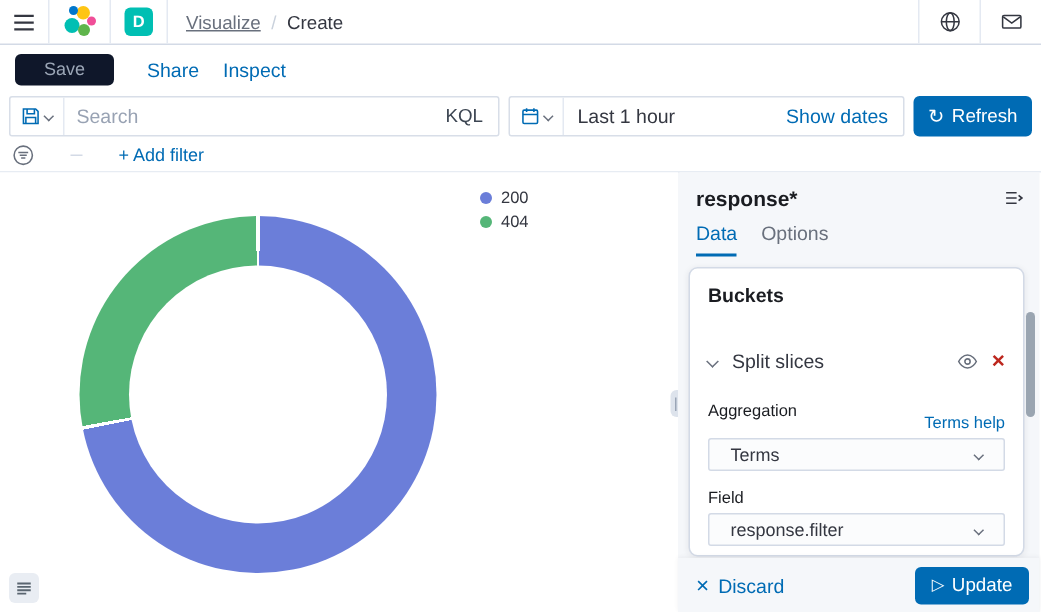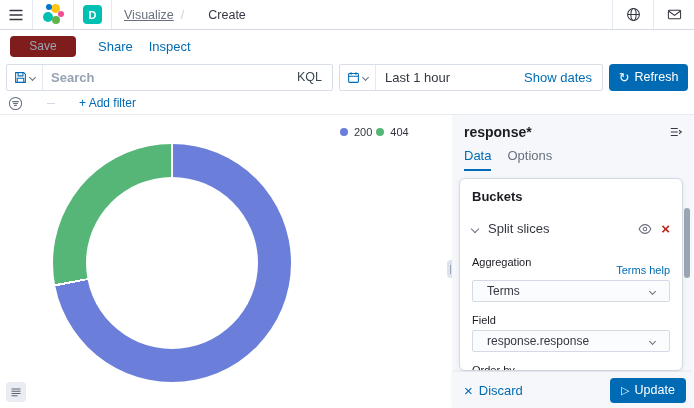--- a/index.html
+++ b/index.html
@@ -16,39 +16,39 @@
   .logo .c1 { width:9px; height:9px; left:9px; top:0;  background:#fec514; }
   .logo .c2 { width:6px; height:6px; left:4px; top:2;  background:#07c; }
   .logo .c3 { width:10px; height:10px; left:1px; top:8px; background:#00bfb3; }
   .logo .c4 { width:8px; height:8px; left:10px; top:12px; background:#5fb54c; }
   .logo .c5 { width:6px; height:6px; left:16px; top:7px; background:#f04e98; }
   .space-badge { width:19px; height:19px; margin:0 9px; border-radius:4px; background:#00bfb3;
     color:#fff; font-size:11px; font-weight:bold; display:flex; align-items:center; justify-content:center; cursor:pointer; }
   .breadcrumb { display:flex; align-items:center; gap:7px; font-size:12.5px; margin-left:12px; }
   .bc-link { color:#69707d; cursor:pointer;text-decoration:underline; }
   .bc-sep { color:#c9d1dc; }
-  .bc-cur { color:#343741;margin-left:17px; }
+  .bc-cur { color:#343741; }
   .spacer { flex:1; }
   .topnav .nav-btn.right { width:40px; }
 
   
   .toolbar { height:32px; display:flex; align-items:center; background:#fff; padding-left:10px; }
-  .save-btn { width:66px; height:21px; border:none; border-radius:4px; background:#7f1d1d; color:#9ba6b6;
+  .save-btn { width:66px; height:21px; border:none; border-radius:4px; background:#0f172a; color:#9ba6b6;
     font-size:12px; font-family:inherit; }
   .tb-link { color:#006bb4; font-size:13px; margin-left:22px; cursor:pointer; text-decoration:none;text-align:right; }
   .tb-link + .tb-link { margin-left:16px; }
 
   
   .querybar { height:30px; display:flex; align-items:center; padding:0 6px; gap:6px; background:#fff; }
   .search-group { flex:1; height:27px; display:flex; align-items:center; border:1px solid #d8dee8;
     border-radius:2px; background:#fff; }
   .saved-query { display:flex; align-items:center; gap:3px; padding:0 7px; height:100%;
     border-right:1px solid #e4e9f2; cursor:pointer; }
   .search-group input { flex:1; border:none; outline:none; font-size:13px; padding:0 8px;
-    font-family:inherit; color:#343741; background:transparent;font-weight:bold; }
+    font-family:inherit; color:#343741; background:transparent; }
   .search-group input::placeholder { color:#98a2b3; }
   .kql { font-size:12.5px; color:#3c4552; padding:0 10px; cursor:pointer; }
   .datepicker { width:264px; height:27px; display:flex; align-items:center; border:1px solid #d8dee8;
     border-radius:2px; background:#fff; }
   .cal-btn { display:flex; align-items:center; gap:3px; padding:0 7px; height:100%;
     border-right:1px solid #e4e9f2; cursor:pointer; }
   .time-range { font-size:13px; color:#343741; padding-left:9px; cursor:pointer; }
   .show-dates { margin-left:auto; font-size:13px; color:#006bb4; padding-right:10px; cursor:pointer; }
   .refresh-btn { width:79px; height:27px; border:none; border-radius:4px; background:#006bb4; color:#fff;
     font-size:12.5px; font-family:inherit; display:flex; align-items:center; justify-content:center;
@@ -59,21 +59,21 @@
   .filterbar { height:23px; display:flex; align-items:center; padding-left:8px; gap:24px;
     border-bottom:1px solid #e7ecf3; background:#fff; }
   .filter-dash { width:8px; height:1px; background:#d3dae6; }
   .add-filter { font-size:12px; color:#006bb4; cursor:pointer; }
 
   
   .main { position:relative; height:293px; display:flex; }
   .chart-area { position:relative; width:452px; height:100%; background:#fff; }
   .donut { position:absolute; left:53px; top:29px; width:238px; height:238px; border-radius:50%; }
   .donut-hole { position:absolute; left:33px; top:33px; width:172px; height:172px; border-radius:50%; background:#fff; }
-  .legend { position:absolute; left:340px; top:11px; display:flex; flex-direction:row; gap:4px; }
+  .legend { position:absolute; left:320px; top:11px; display:flex; flex-direction:column; gap:4px; }
   .legend-item { display:flex; align-items:center; gap:6px; cursor:pointer; }
   .legend-dot { width:8px; height:8px; border-radius:50%; }
   .legend-label { font-size:11px; color:#343741; }
   .legend-toggle { position:absolute; left:6px; bottom:6px; width:20px; height:20px; border:none;
     border-radius:4px; background:#e9edf3; display:flex; align-items:center; justify-content:center; cursor:pointer; }
 
   .vresizer { position:absolute; left:452px; top:0; width:1px; height:100%; background:#d3dae6; cursor:col-resize; }
   .grip { position:absolute; left:-5px; top:145px; width:9px; height:18px; border-radius:4px;
     background:#dde3ec; display:flex; align-items:center; justify-content:center; gap:2px; }
   .grip i { display:block; width:1px; height:9px; background:#9aa5b6; }
@@ -84,21 +84,21 @@
   .index-title { font-size:14px; font-weight:bold; color:#1a1c21; }
   .collapse-btn { background:none; border:none; cursor:pointer; display:flex; }
   .tabs { display:flex; gap:16px; padding:8px 12px 0 12px; }
   .tab { font-size:13px; color:#69707d; padding-bottom:6px; cursor:pointer; }
   .tab.active { color:#006bb4; border-bottom:2px solid #006bb4; }
 
   .bucket-card { position:absolute; left:7px; top:63px; width:224px; height:193px; background:#fff;
     border:1px solid #d3dae6; border-radius:6px; box-shadow:0 1px 4px rgba(32,38,47,.08);
     padding:10px 12px; overflow:hidden; }
   .card-title { font-size:13px; font-weight:bold; color:#1a1c21; }
-  .split-row { display:flex; align-items:center; margin-top:17px; cursor:pointer; }
+  .split-row { display:flex; align-items:center; margin-top:29px; cursor:pointer; }
   .chev { width:6px; height:6px; border-right:1.6px solid #69707d; border-bottom:1.6px solid #69707d;
     transform:rotate(45deg); display:inline-block; }
   .split-label { font-size:13px; color:#343741; margin-left:10px; }
   .row-icons { margin-left:auto; display:flex; align-items:center; gap:9px; }
   .remove-x { color:#bd271e; font-size:15px; font-weight:bold; line-height:1; cursor:pointer; }
   .eye { cursor:pointer; display:flex; }
 
   .fgroup { margin-top:12px; }
   .frow { display:flex; align-items:center; justify-content:space-between; }
   .fgroup label { font-size:11px; font-weight:normal; color:#1a1c21; }
@@ -277,21 +277,21 @@
           <span>Terms</span>
           <span class="chev"></span>
         </div>
       </div>
 
       <div class="fgroup">
         <div class="frow">
           <label>Field</label>
         </div>
         <div class="select">
-          <span>response.response</span>
+          <span>response.filter</span>
           <span class="chev"></span>
         </div>
       </div>
 
       <div class="fgroup">
         <div class="frow">
           <label>Order by</label>
         </div>
         <div class="select">
           <span>Metric: Count</span>

